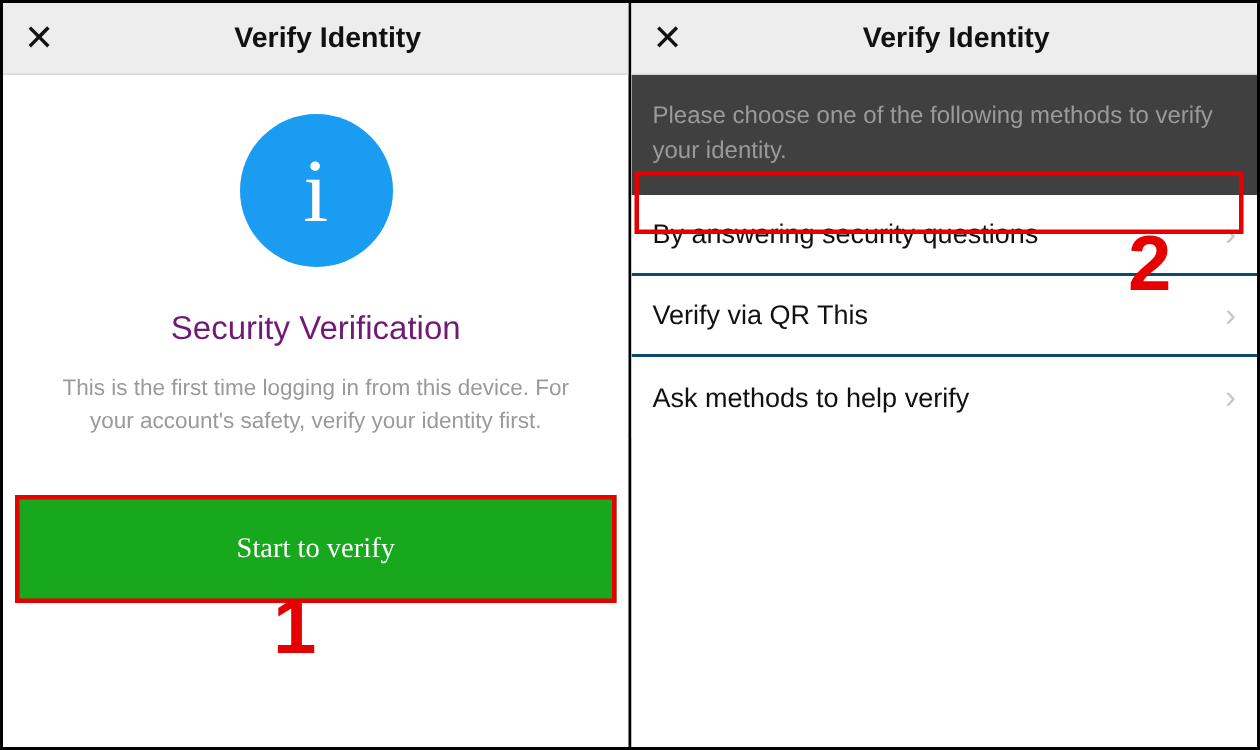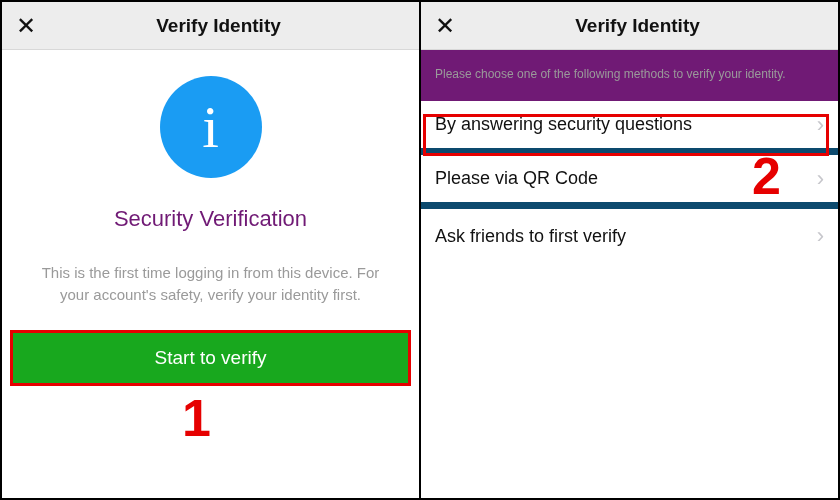--- a/index.html
+++ b/index.html
@@ -22,47 +22,47 @@
   
   .hero { display: flex; flex-direction: column; align-items: center; padding: 22px 16px 10px; }
   .info-circle {
     width: 102px; height: 102px; border-radius: 50%; background: #1a9cf3;
     display: flex; align-items: center; justify-content: center; margin-top: 4px;
   }
   .info-glyph { color: #fff; font-size: 60px; font-family: Georgia, 'Times New Roman', serif; font-weight: 400; }
   .section-title { font-size: 22px; color: #701a75; margin-top: 28px; font-weight: 500; }
   .section-sub {
     font-size: 15px; color: #9a9a9a; text-align: center; line-height: 1.45;
-    margin-top: 30px; padding: 0 14px;
+    margin-top: 16px; padding: 0 14px;
   }
 
   .primary-btn {
     position: absolute; left: 8px; right: 8px; top: 328px;
-    height: 56px; background: #18a81e; color: #fff; font-size: 19px;
+    height: 72px; background: #18a81e; color: #fff; font-size: 19px;
     display: flex; align-items: center; justify-content: center;
-    border: 3px solid #e60000; cursor: pointer;
+    border: 3px solid #e60000; cursor: pointer; font-family: Liberation Serif, serif;
   }
 
   .step-num {
     position: absolute; color: #e60000; font-size: 52px; font-weight: 800;
     font-family: Arial, sans-serif;
   }
   .step1 { left: 180px; top: 386px; }
   .step2 { left: 752px; top: 146px; }
 
   
   .instruction {
-    padding: 16px 14px 18px; color: #9a9a9a; font-size: 12px; line-height: 1.45;
-    background: #701a75;
+    padding: 16px 14px 18px; color: #9a9a9a; font-size: 16px; line-height: 1.45;
+    background: #404040;
   }
   .option-list { background: #fff; }
   .option {
     height: 54px; display: flex; align-items: center; justify-content: space-between;
     padding: 0 14px; font-size: 18px; color: #111; cursor: pointer;
-    border-bottom: 7px solid #0c4a6e;
+    border-bottom: 2px solid #0c4a6e;
   }
   .option:last-child { border-bottom: none; }
   .option .chev { color: #c7c7cc; font-size: 22px; }
 
   .highlight-box {
     position: absolute; border: 3px solid #e60000; pointer-events: none;
   }
   .hl-right { left: 2px; top: 112px; width: 406px; height: 42px; }
 
 </style>
@@ -94,25 +94,25 @@
       <span class="close">✕</span>
       <span class="title">Verify Identity</span>
     </div>
     <div class="instruction">Please choose one of the following methods to verify your identity.</div>
     <div class="option-list">
       <div class="option">
         <span>By answering security questions</span>
         <span class="chev">›</span>
       </div>
       <div class="option">
-        <span>Please via QR Code</span>
+        <span>Verify via QR This</span>
         <span class="chev">›</span>
       </div>
       <div class="option">
-        <span>Ask friends to first verify</span>
+        <span>Ask methods to help verify</span>
         <span class="chev">›</span>
       </div>
     </div>
     <div class="highlight-box hl-right"></div>
   </div>
 
   <div class="step-num step2">2</div>
 
 </div>
 

